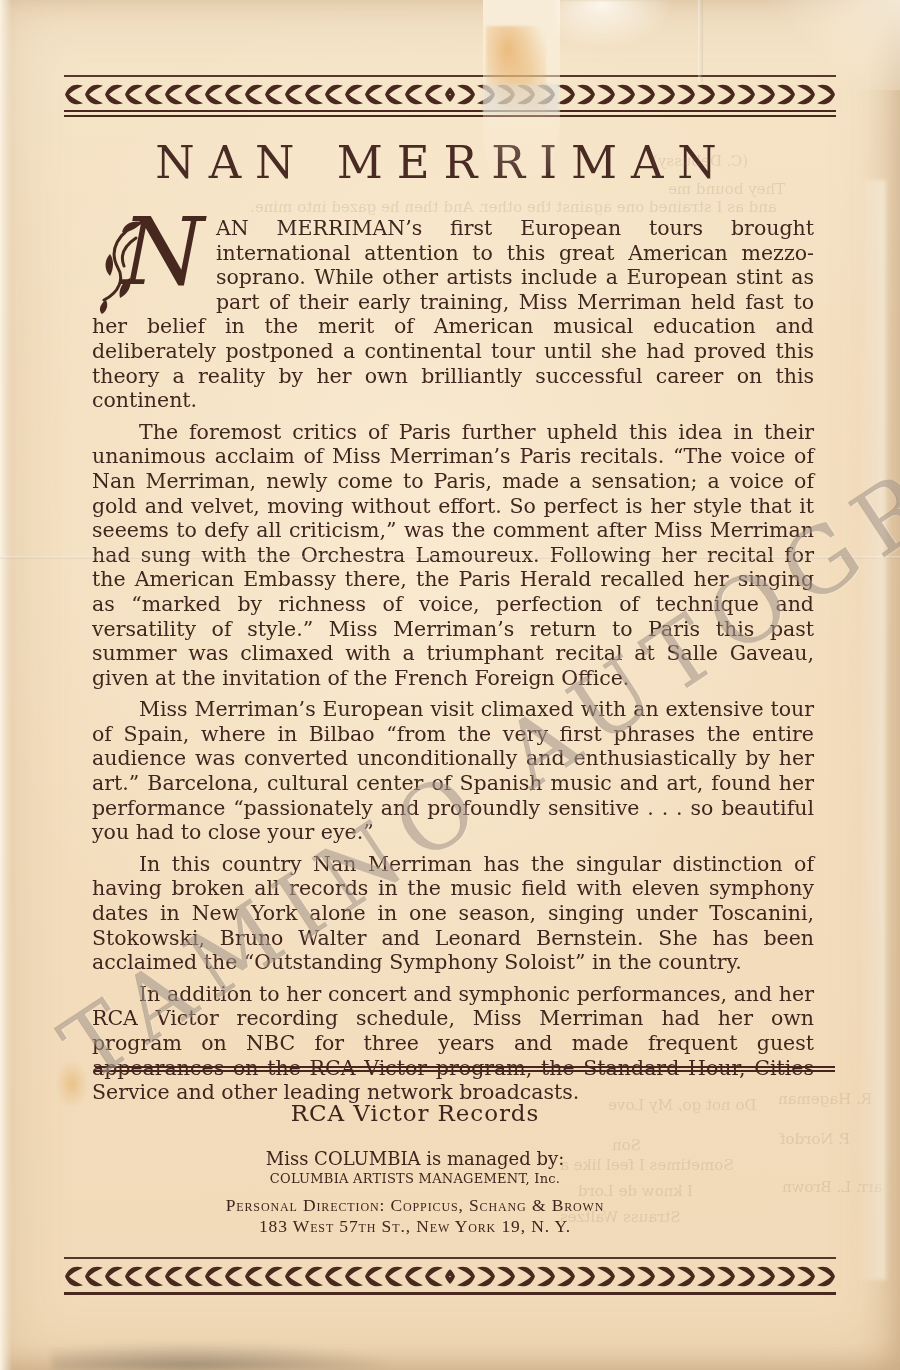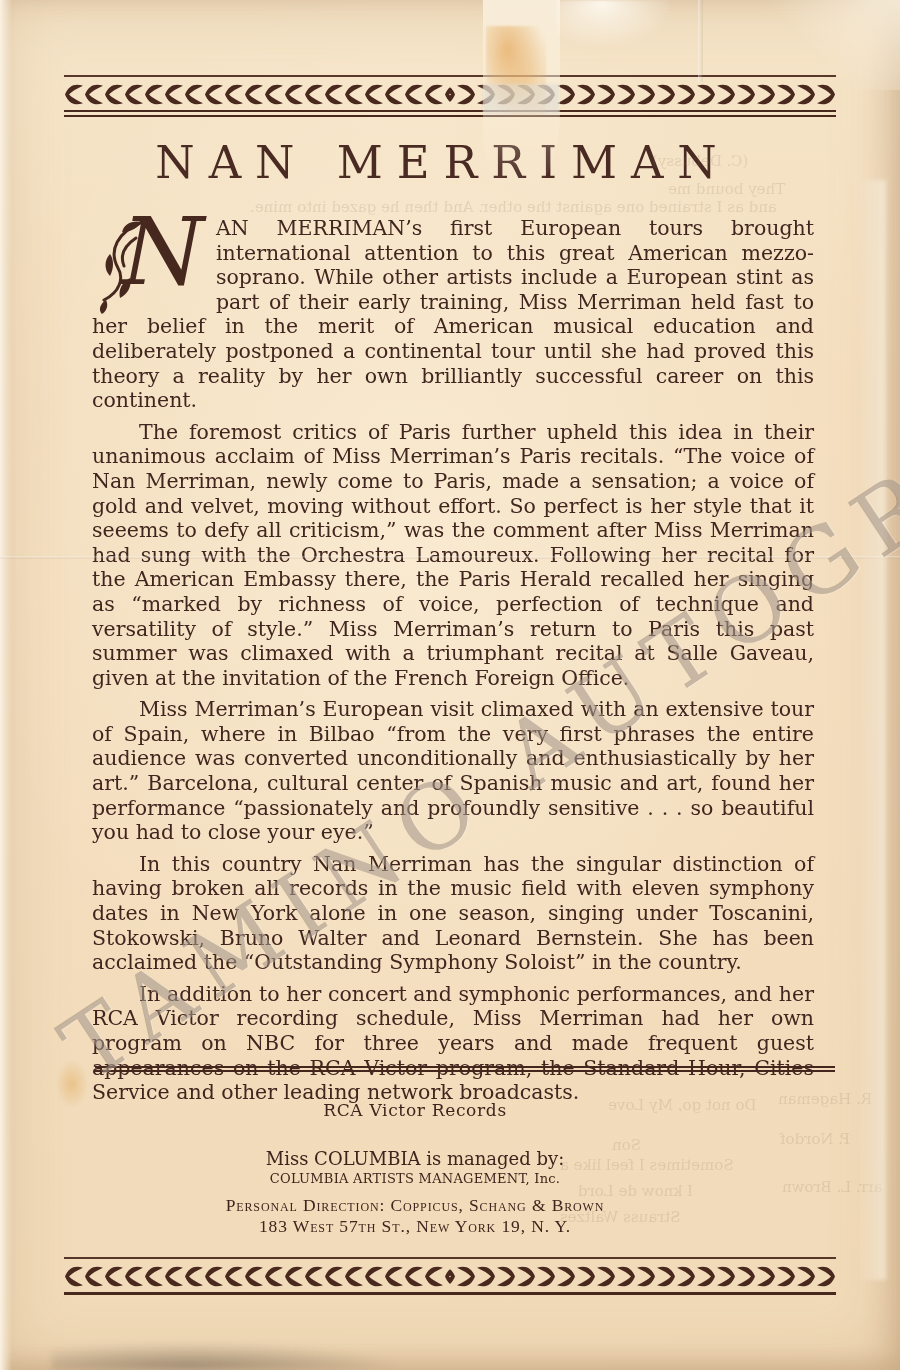--- a/index.html
+++ b/index.html
@@ -36,21 +36,21 @@
   .bio p.first{text-indent:0;}
   .dropcap-box{float:left; width:120px; height:76px; position:relative; margin:2px 4px 0 0;}
   .dropcap-letter{
     position:absolute; right:8px; top:-10px; font-size:94px; line-height:88px;
     font-style:italic; color:#46281f; font-family:"DejaVu Serif", serif;
   }
   .flourish{position:absolute; left:4px; top:-2px;}
   
   .sep-rule{position:absolute; left:95px; width:740px; border-top:2px solid #44261c; border-bottom:2px solid #44261c; height:2px; background:transparent;}
   .footer-line{position:absolute; left:95px; width:640px; text-align:center; color:#3f241e;}
-  .records{top:1100px; font-size:17px; letter-spacing:.04em;}
+  .records{top:1100px; font-size:23px; letter-spacing:.04em;}
   .managed{top:1148px; font-size:18px;}
   .mgmt-co{top:1171px; font-size:13px; letter-spacing:.02em;}
   .smallcaps{font-variant-caps:small-caps; letter-spacing:.05em;font-family:Liberation Serif, serif;}
   .direction{top:1195px; font-size:17.5px;}
   .address{top:1216px; font-size:17.5px;}
   
   .watermark{
     position:absolute; left:-12px; top:726px; width:1010px; text-align:center;
     transform:rotate(-33.5deg);
     font-size:90px; letter-spacing:.16em; white-space:nowrap;

